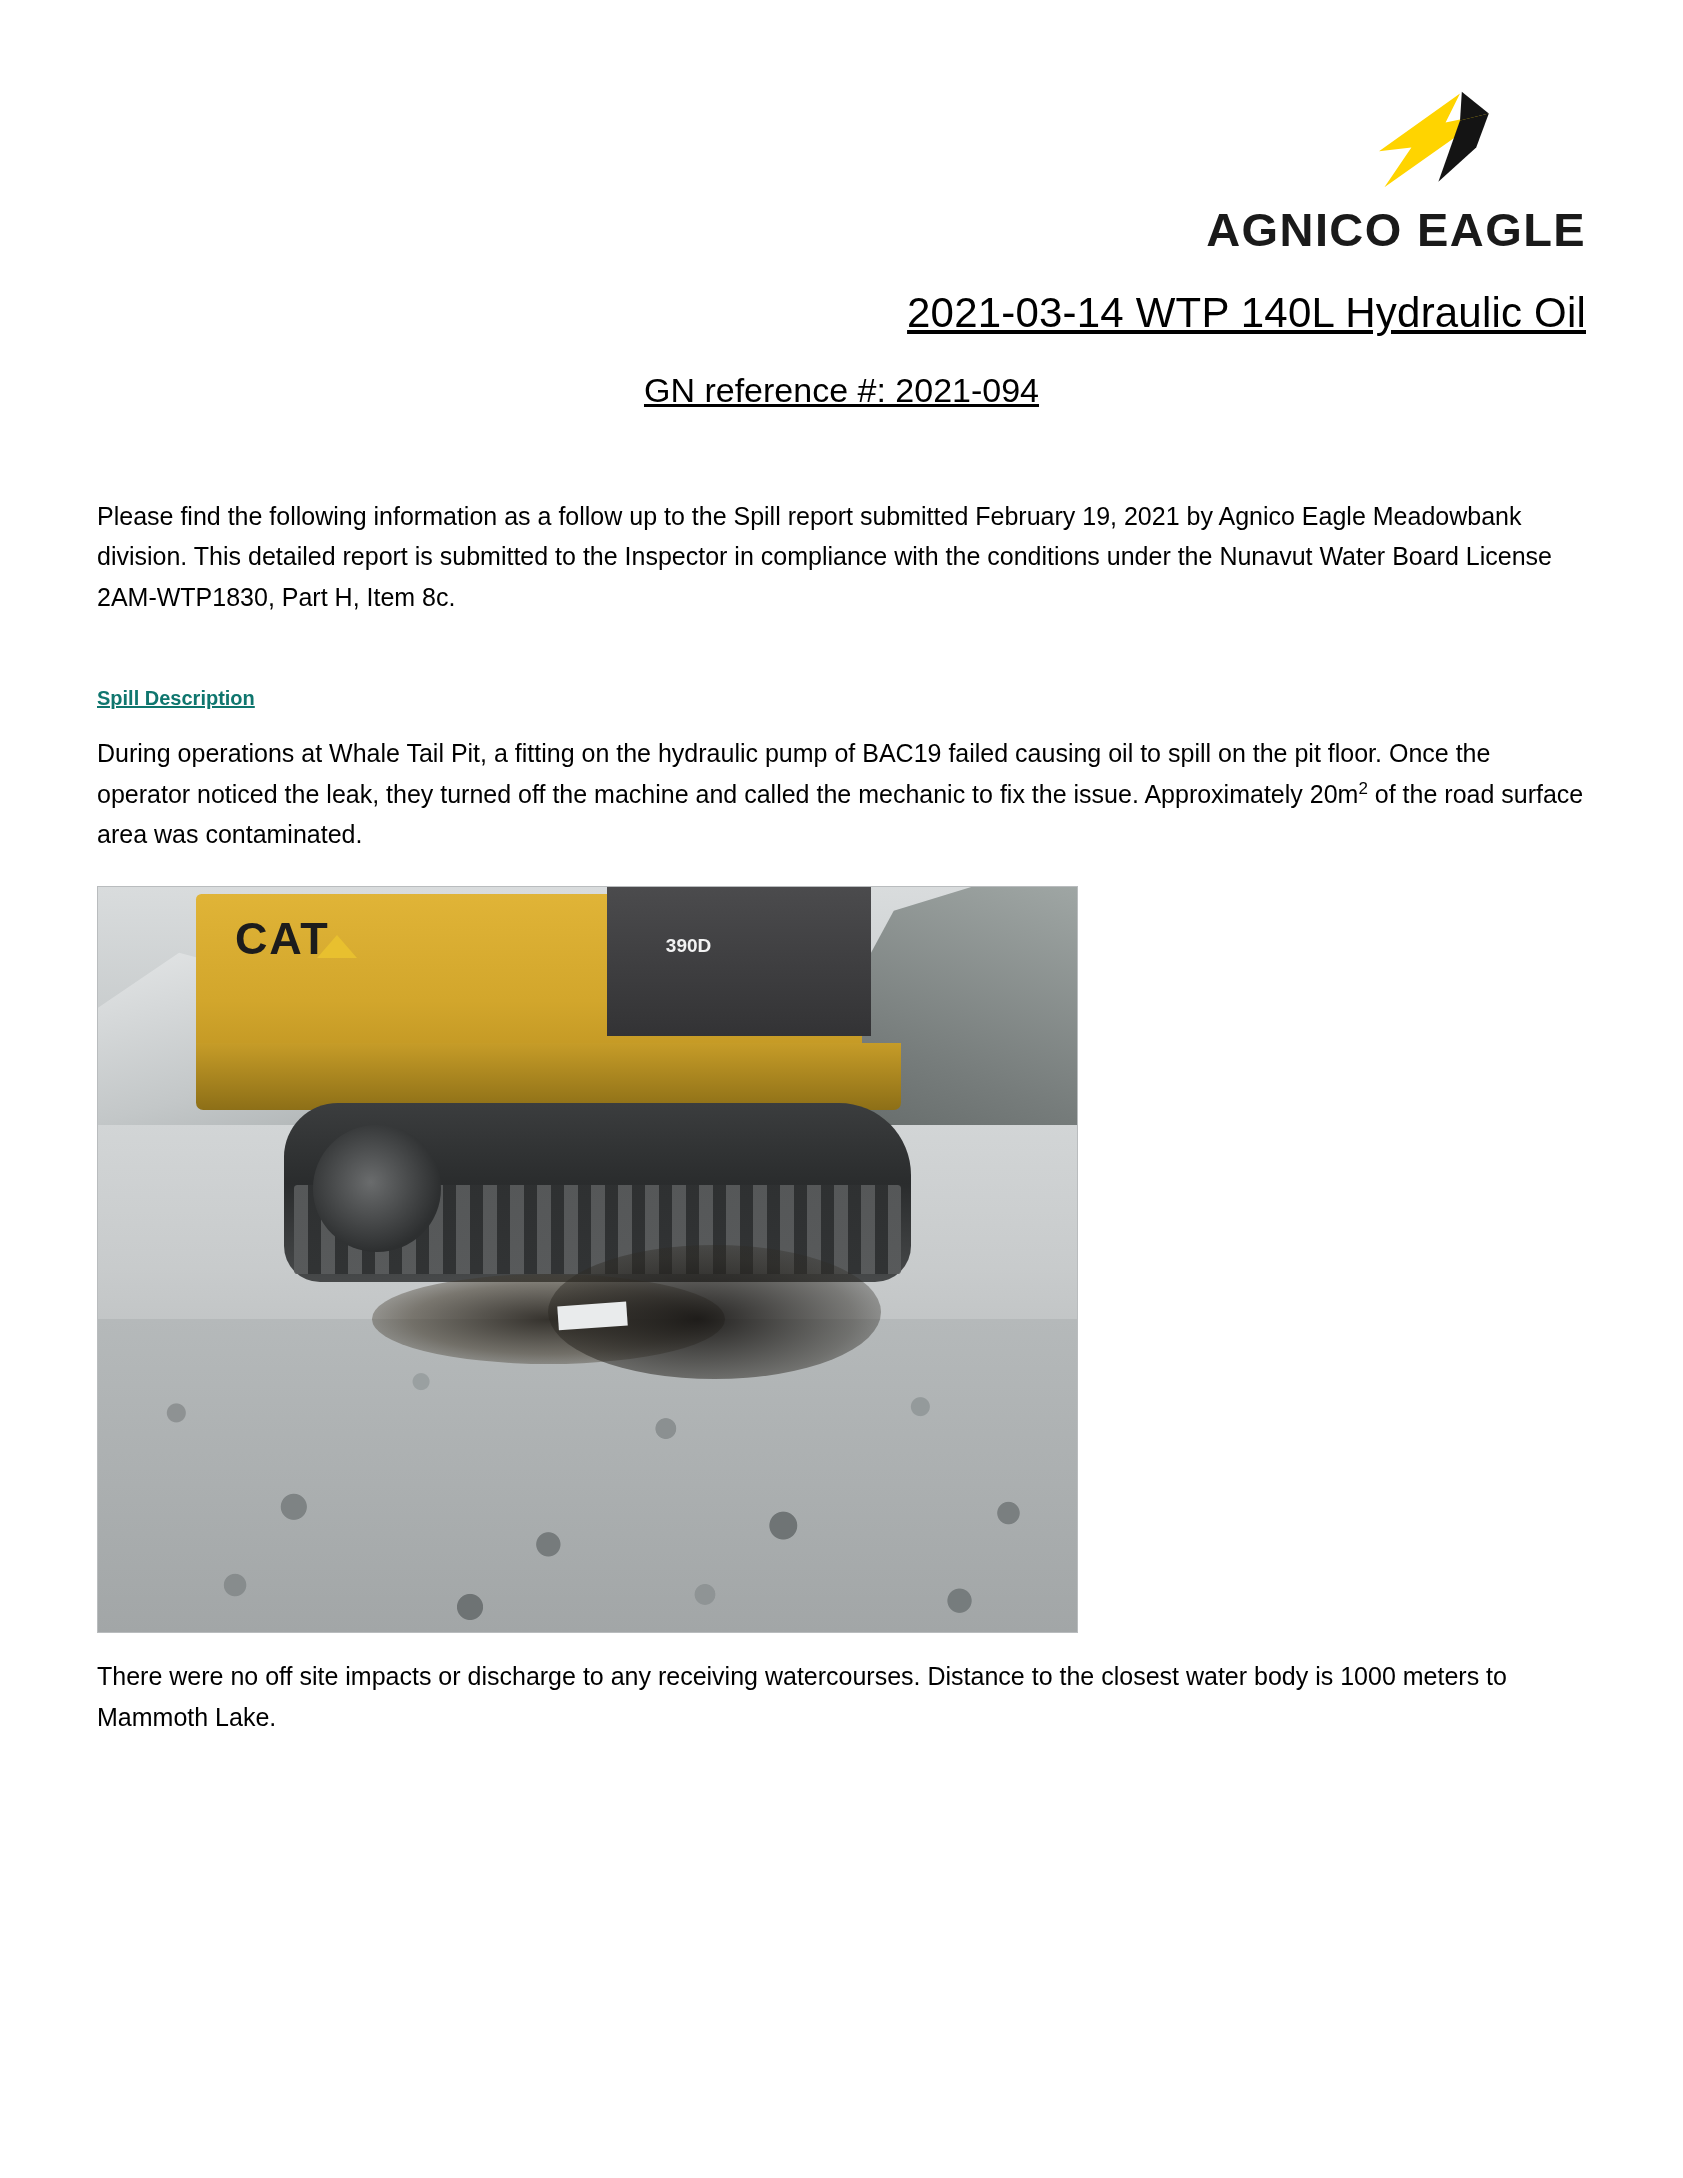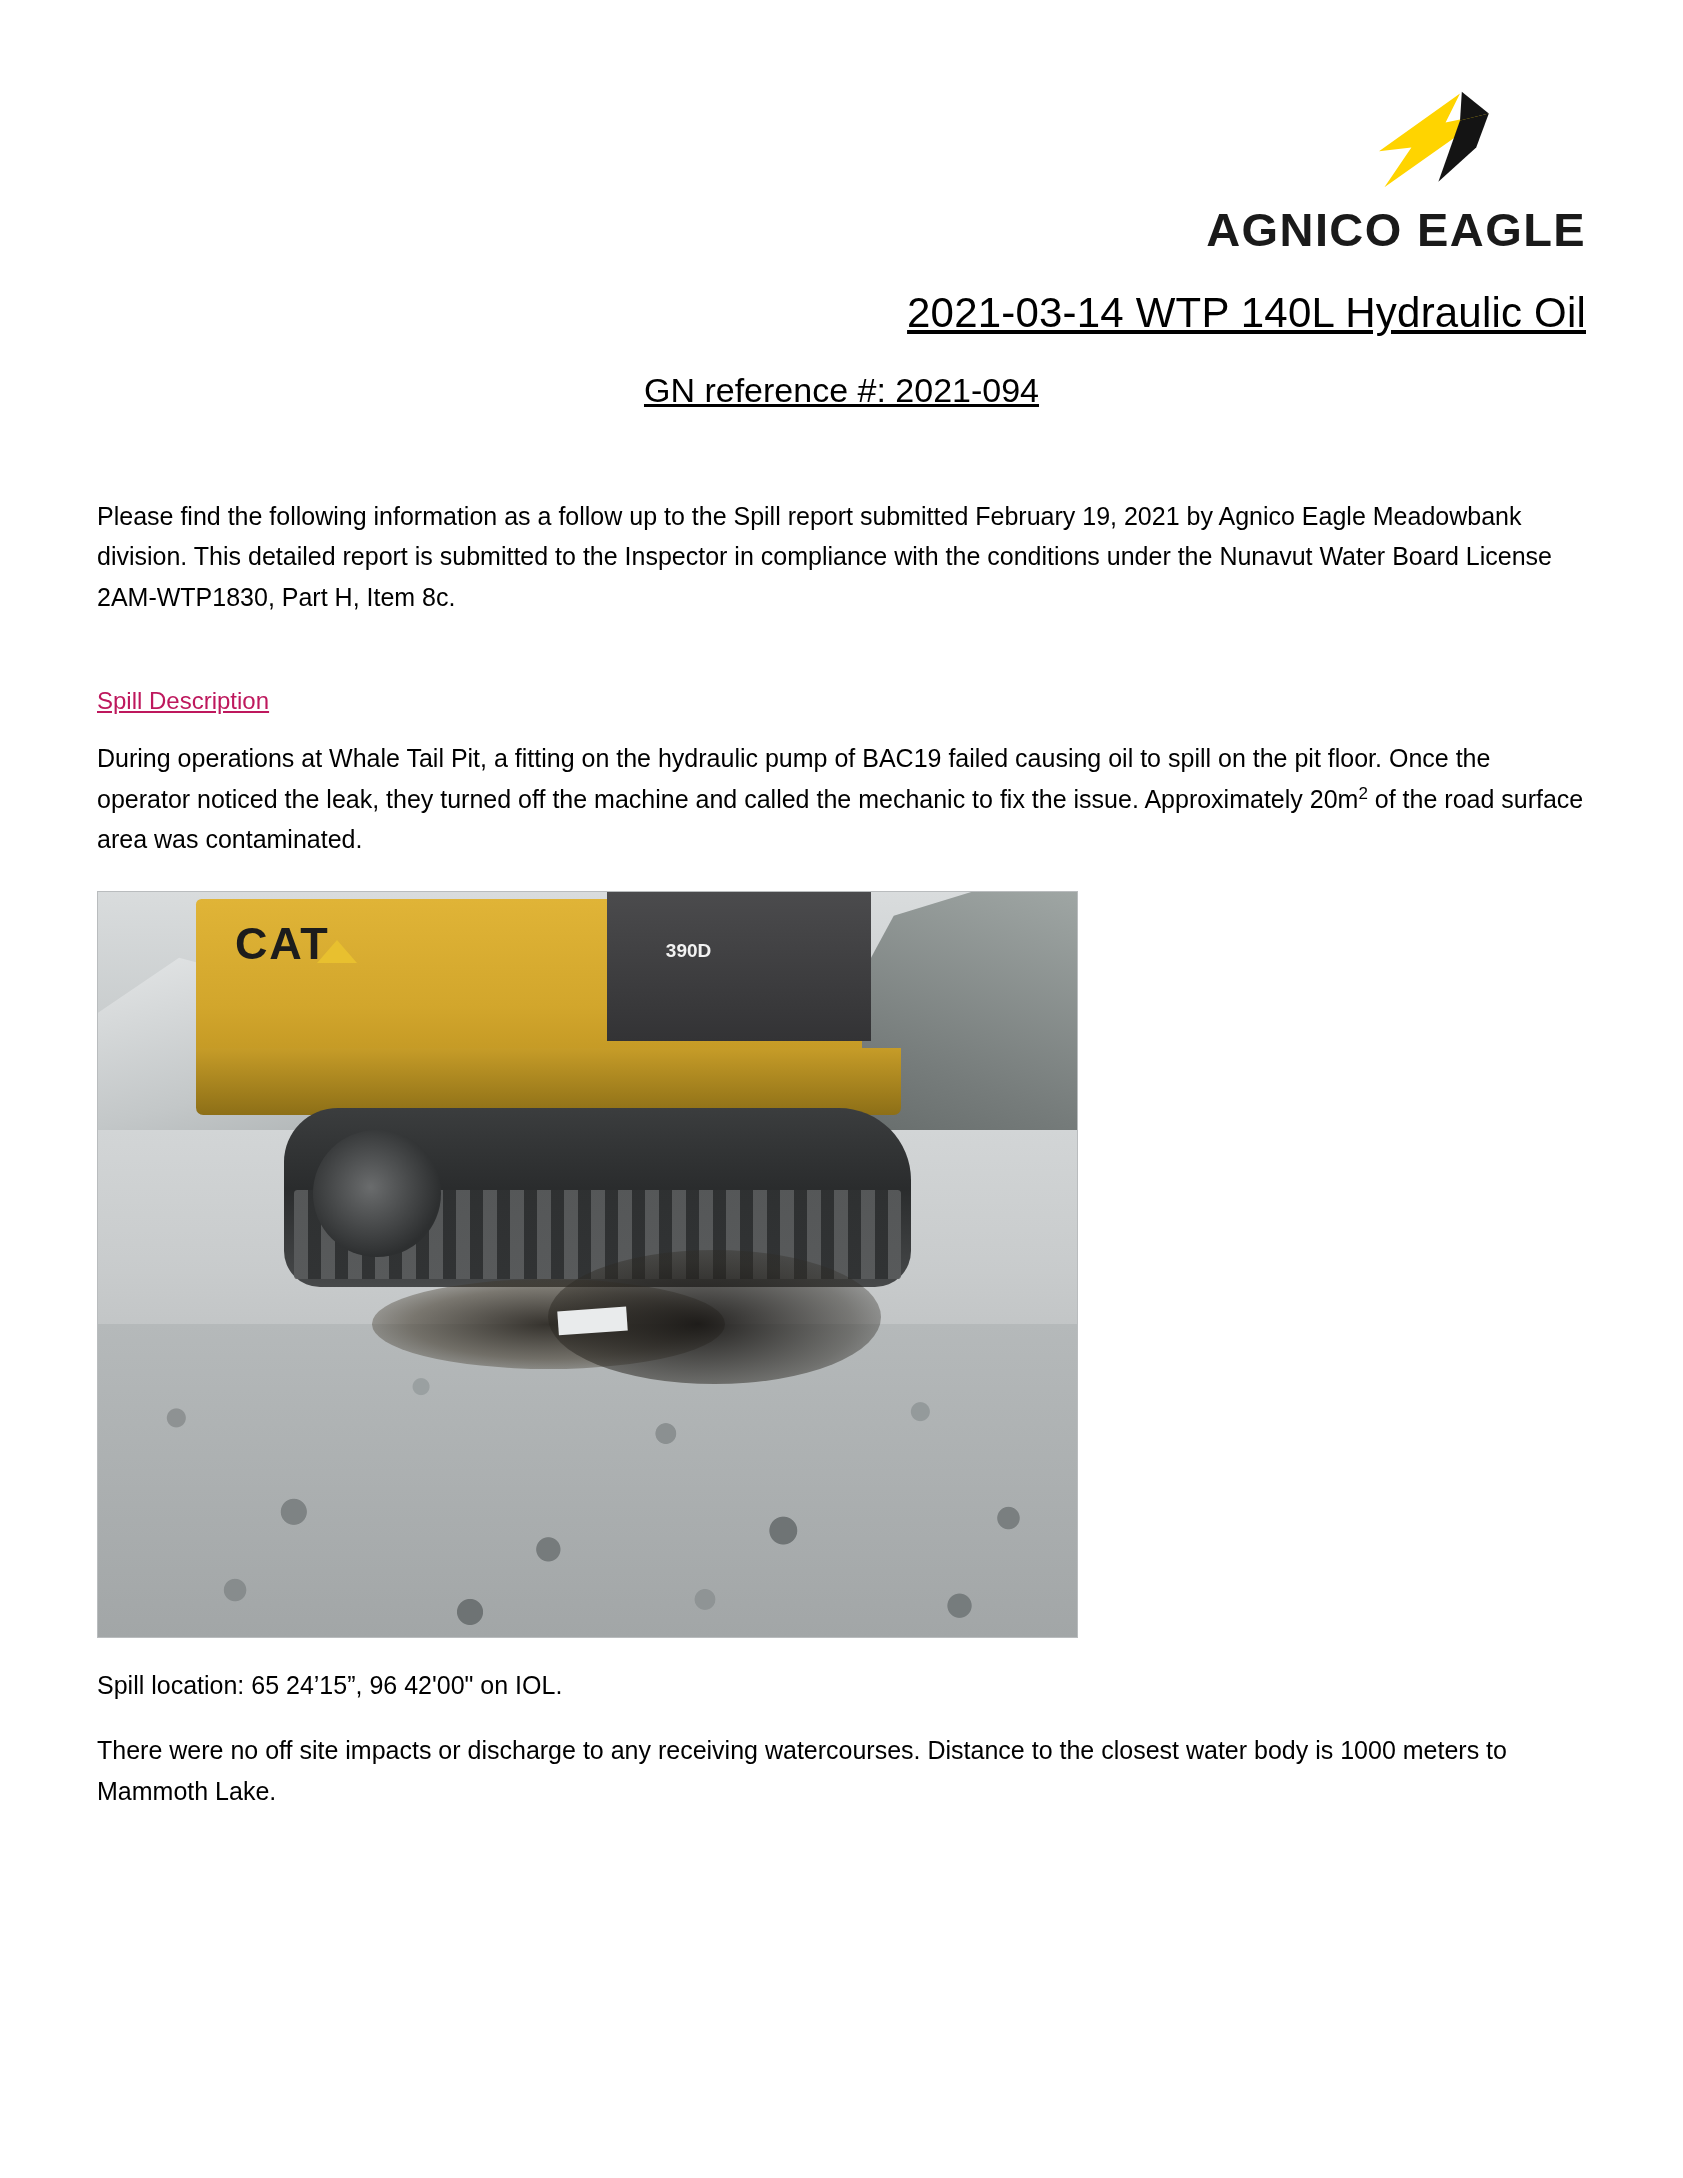--- a/index.html
+++ b/index.html
@@ -63,24 +63,24 @@
 
   
   .intro {
     margin-top: 86px;
     font-size: 25px;
     line-height: 1.62;
     text-align: left;
   }
   .section-heading {
     margin-top: 70px;
-    font-size: 24px;
-    color: #be185d;
+    font-size: 20px;
+    color: #0f766e;
     text-decoration: underline;
-    font-weight: normal;
+    font-weight: bold;
   }
   .para {
     margin-top: 23.4px;
     font-size: 25px;
     line-height: 1.62;
   }
   sup { font-size: 0.68em; vertical-align: super; }
 
   
   .photo-wrap {
@@ -241,17 +241,16 @@
       <div class="ex-track"></div>
       <div class="ex-track-links"></div>
       <div class="ex-idler"></div>
 
       <div class="oil-stain"></div>
       <div class="oil-stain2"></div>
       <div class="oil-paper"></div>
     </div>
   </div>
 
-  <p class="para after-photo">Spill location: 65 24’15”, 96 42'00" on IOL.</p>
   <p class="para">There were no off site impacts or discharge to any receiving watercourses. Distance to the closest water body is 1000 meters to Mammoth Lake.</p>
 
 </div>
 
 
 </body></html>

